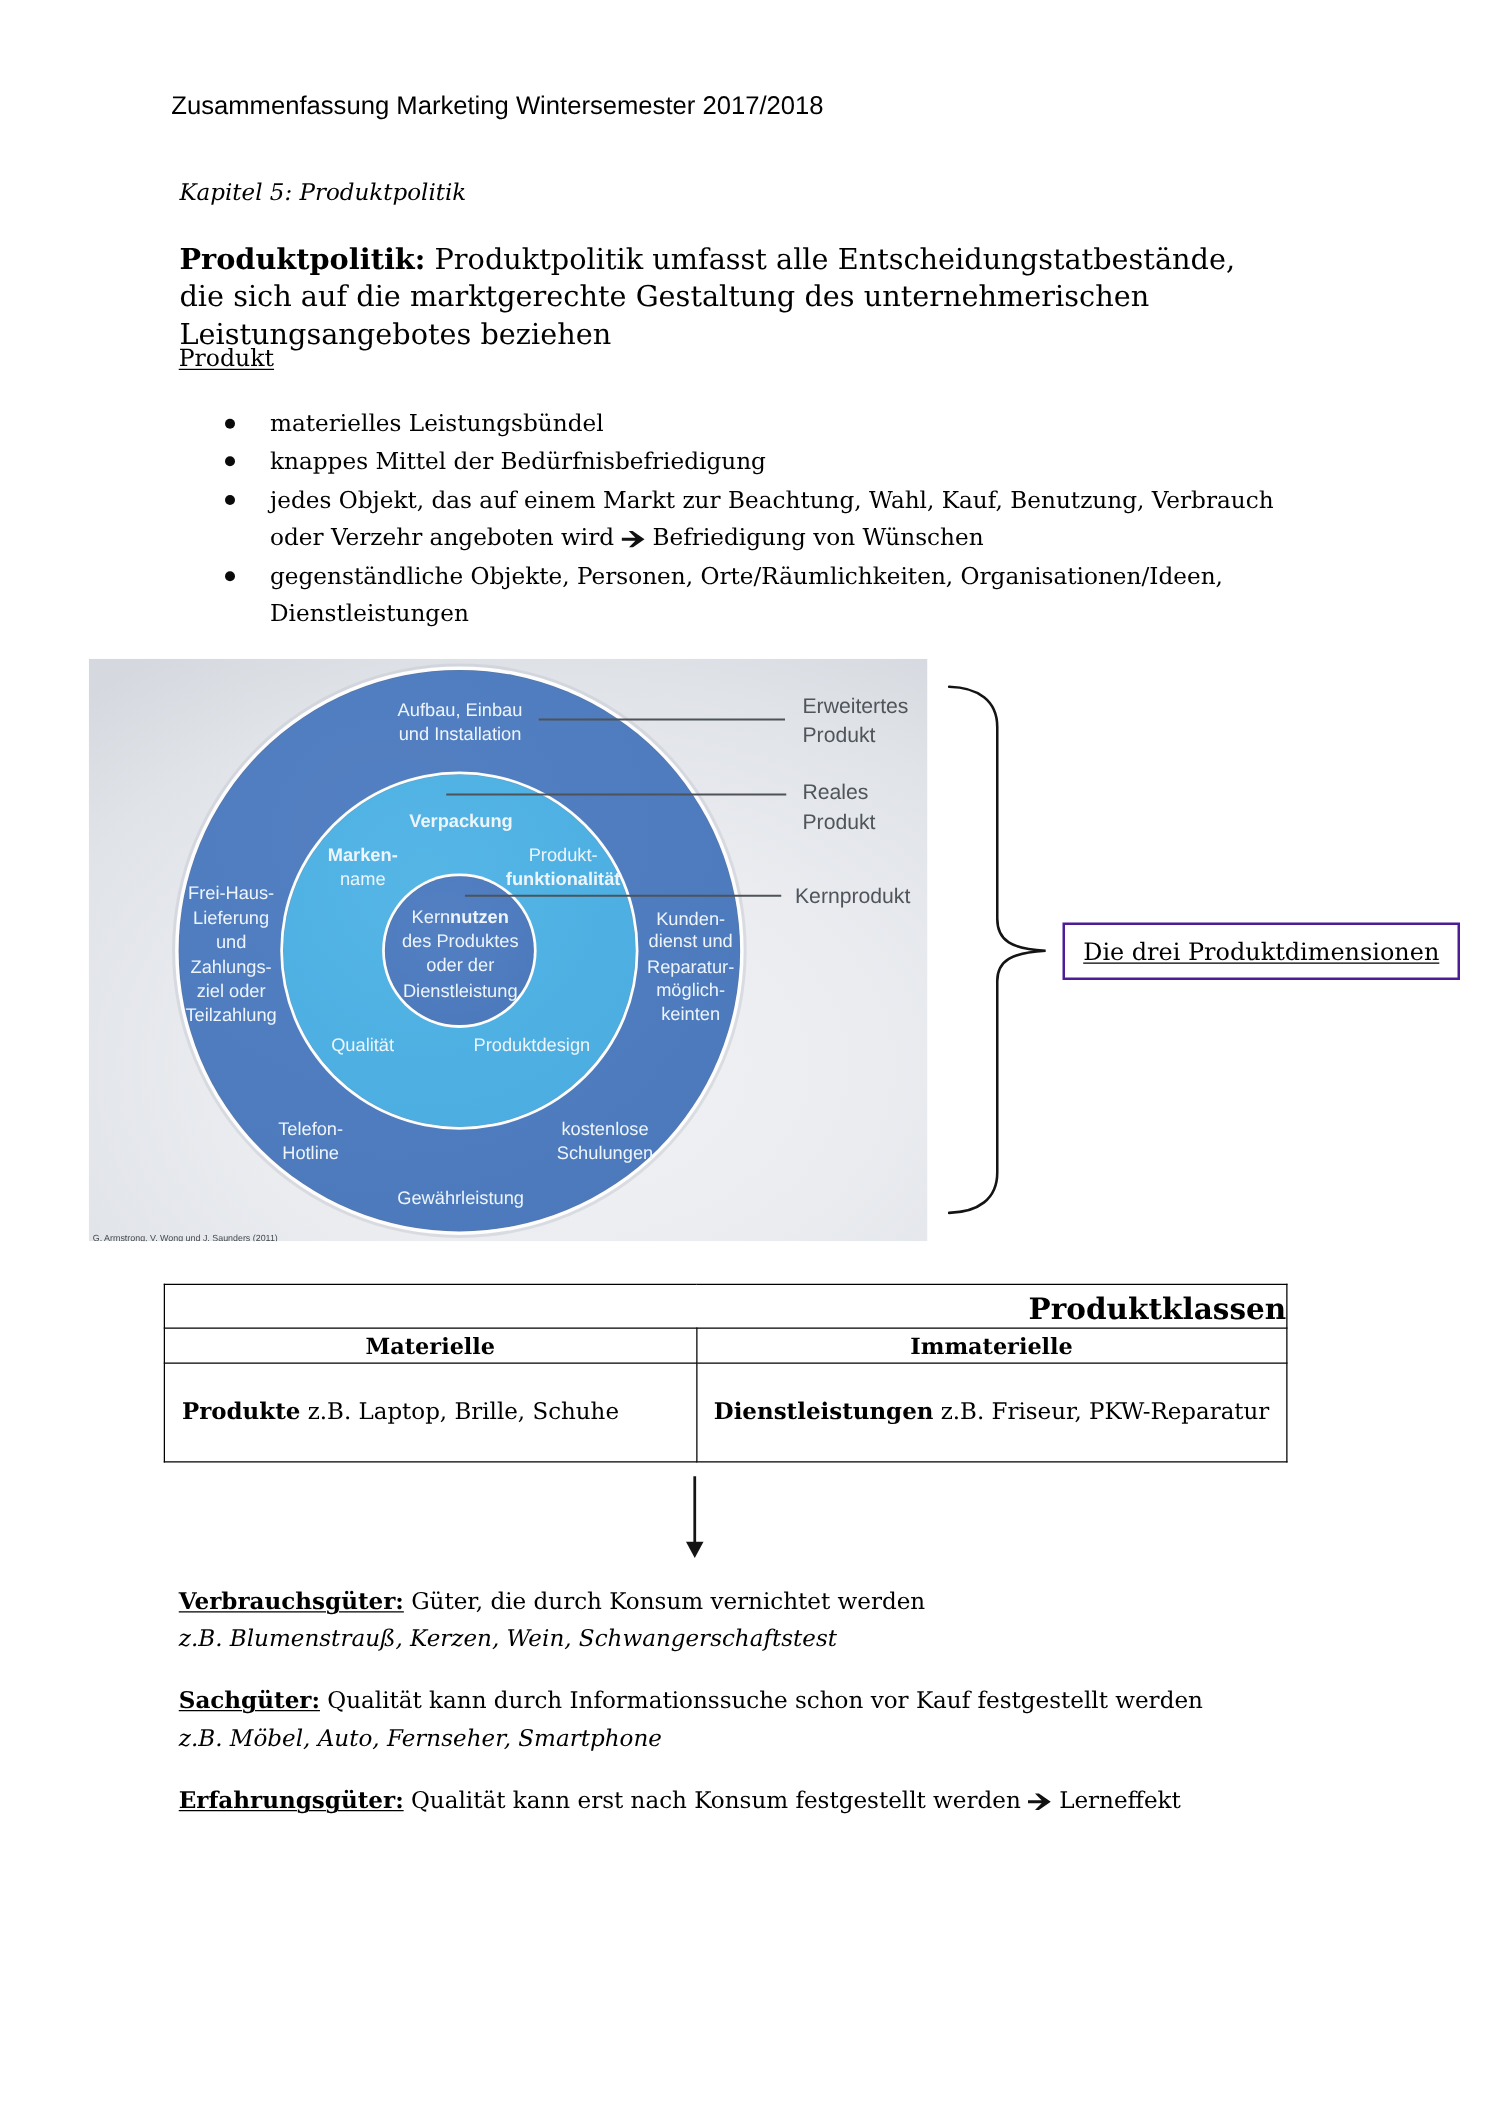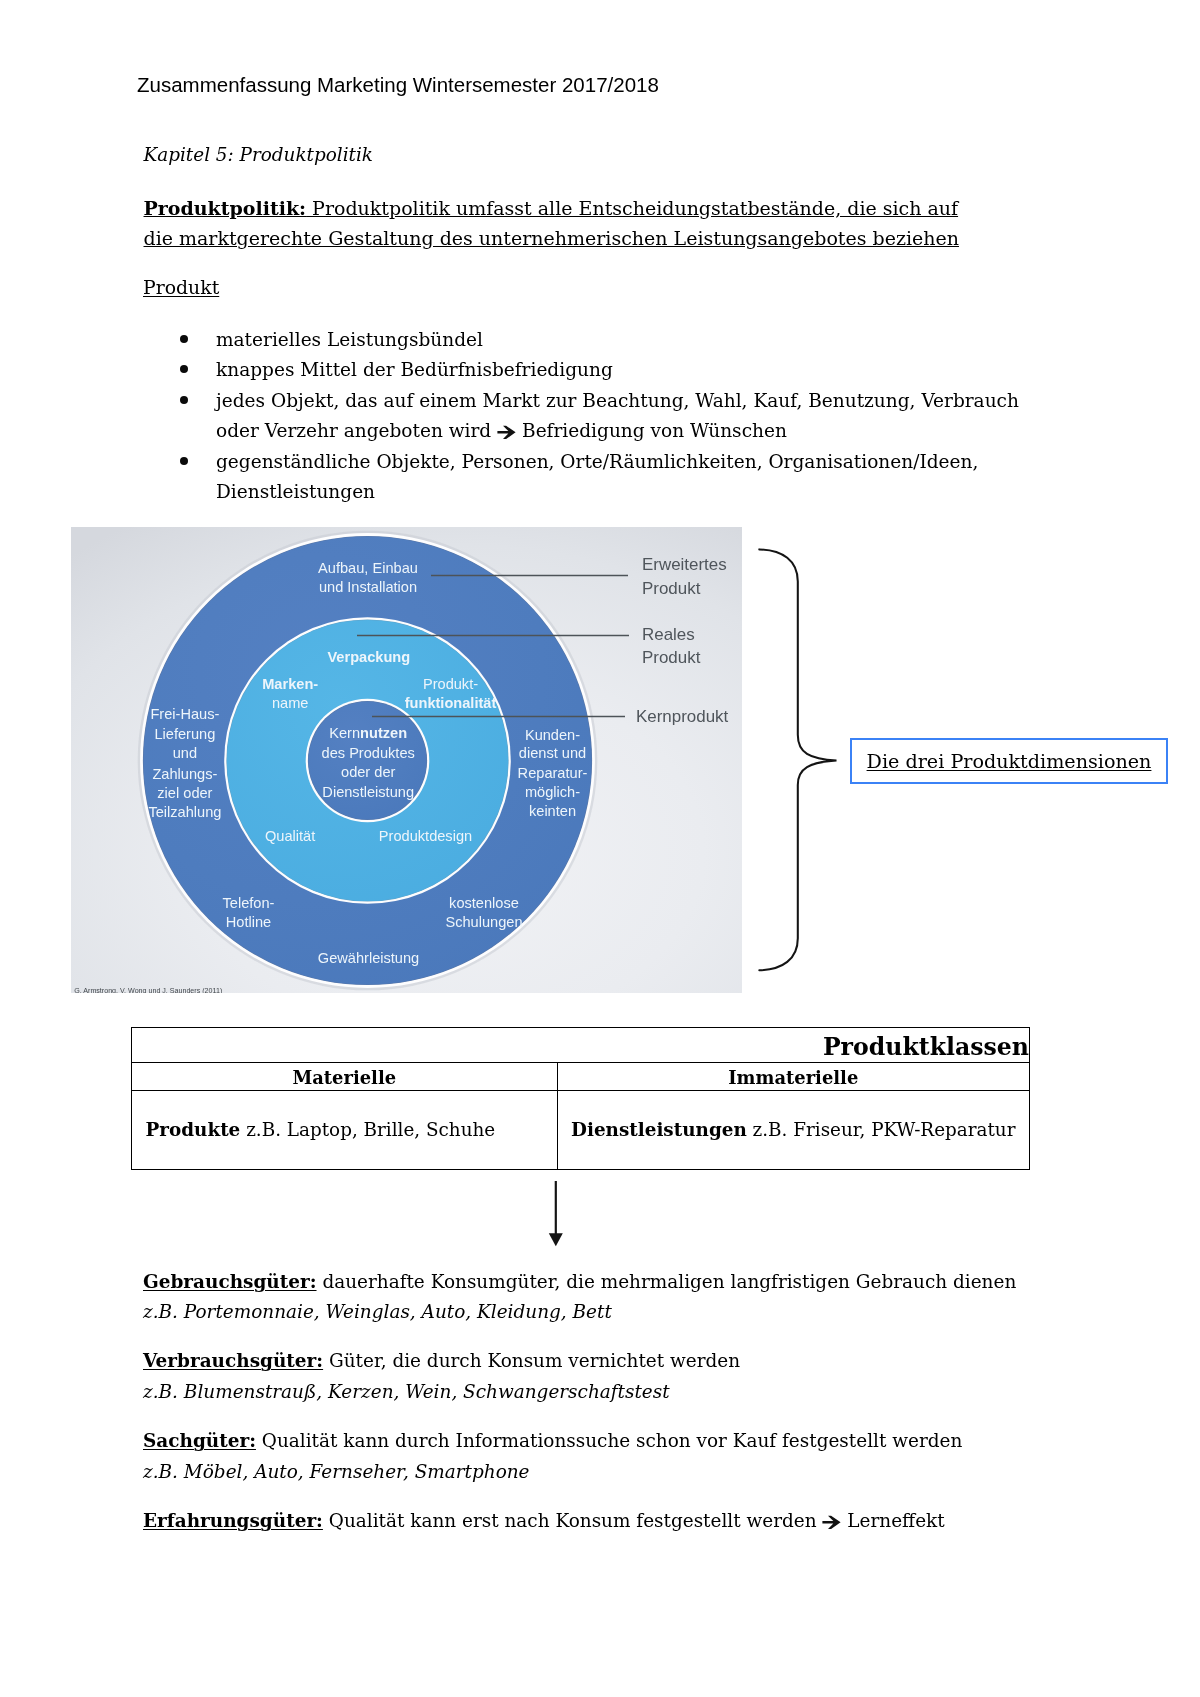--- a/index.html
+++ b/index.html
@@ -4,33 +4,33 @@
 <title>Zusammenfassung Marketing Wintersemester 2017/2018</title>
 <style>
   html,body{margin:0;padding:0;}
   body{width:1200px;height:1697px;background:#ffffff;color:#000;position:relative;overflow:hidden;
        font-family:"DejaVu Serif",serif;-webkit-font-smoothing:antialiased;}
   .page{position:absolute;left:0;top:0;width:1200px;height:1697px;}
   .abs{position:absolute;}
   .hdr{left:137px;top:74.5px;font-family:"Liberation Sans",sans-serif;font-size:20.5px;
        line-height:20px;white-space:nowrap;}
   .kap{left:143.5px;top:145px;font-style:italic;font-size:18.4px;line-height:20px;white-space:nowrap;}
-  .p1{left:143.5px;top:192.5px;width:850px;font-size:19px;line-height:30.2px;text-decoration:underline;}
+  .p1{left:143.5px;top:192.5px;width:850px;font-size:23px;line-height:30.2px;}
   .prodhead{left:143px;top:278px;font-size:18.85px;line-height:20px;white-space:nowrap;
             text-decoration:underline;text-underline-offset:2px;text-decoration-thickness:1.4px;}
   .blist{left:143px;top:324.5px;width:890px;font-size:18.55px;line-height:30.5px;list-style:none;margin:0;padding:0;}
   .blist li{position:relative;padding-left:73px;}
   .blist li::before{content:"";position:absolute;left:37px;top:10px;width:8.4px;height:8.4px;
                     border-radius:50%;background:#0a0a0a;}
   .ul{text-decoration:underline;text-underline-offset:2px;text-decoration-thickness:1.4px;}
   b{font-weight:700;}
   .fig{left:70.5px;top:526.5px;width:671px;height:466px;line-height:0;text-align:center;}
   .fig text{font-family:"Liberation Sans",sans-serif;}
   .brace{left:757.5px;top:548px;}
-  .dimbox{left:850px;top:737.5px;width:318px;height:46.5px;border:2px solid #3b82f6;
+  .dimbox{left:850px;top:737.5px;width:318px;height:46.5px;border:2px solid #4c1d95;
           box-sizing:border-box;font-size:19.15px;line-height:44px;text-align:center;}
   .ptable{left:131px;top:1027px;width:898px;border-collapse:collapse;
           table-layout:fixed;font-size:18.43px;}
   .ptable td{border:1.9px solid #000;padding:0;}
   .ptable col.c1{width:425.5px;} .ptable col.c2{width:472.5px;}
   .ptable td.t-title{height:34px;text-align:right;font-weight:700;font-size:23.6px;vertical-align:middle;
            line-height:34px;position:relative;top:2px;}
   .ptable td.t-head{height:27px;text-align:center;font-weight:700;font-size:17.9px;vertical-align:middle;
           line-height:27px;position:relative;top:1px;}
   .ptable td.t-cell{height:78px;vertical-align:middle;font-size:18.36px;line-height:26px;white-space:nowrap;padding:0 4px 0 13.5px;}
@@ -170,24 +170,20 @@
     </tbody>
   </table>
 
   <svg class="abs darrow" width="26" height="70" viewBox="0 0 26 70">
     <line x1="12.8" y1="1" x2="12.8" y2="54" stroke="#141414" stroke-width="2.2"></line>
     <path d="M 5.8 53.3 L 19.8 53.3 L 12.8 66.3 Z" fill="#141414"></path>
   </svg>
 
   <div class="abs defs">
     <div class="defblk">
-      <div class="dline"><b class="ul">Gebrauchsgüter:</b><span> dauerhafte Konsumgüter, die mehrmaligen langfristigen Gebrauch dienen</span></div>
-      <div class="dex">z.B. Portemonnaie, Weinglas, Auto, Kleidung, Bett</div>
-    </div>
-    <div class="defblk">
       <div class="dline"><b class="ul">Verbrauchsgüter:</b><span> Güter, die durch Konsum vernichtet werden</span></div>
       <div class="dex">z.B. Blumenstrauß, Kerzen, Wein, Schwangerschaftstest</div>
     </div>
     <div class="defblk">
       <div class="dline"><b class="ul">Sachgüter:</b><span> Qualität kann durch Informationssuche schon vor Kauf festgestellt werden</span></div>
       <div class="dex">z.B. Möbel, Auto, Fernseher, Smartphone</div>
     </div>
     <div class="defblk">
       <div class="dline"><b class="ul">Erfahrungsgüter:</b><span> Qualität kann erst nach Konsum festgestellt werden <span class="warrow"><svg width="19" height="14.5" viewBox="0 0 19 14.5" xmlns="http://www.w3.org/2000/svg">
                 <path d="M 0.4 6.1 L 11.3 6.1 L 6.0 0.7 L 9.1 0.7 L 18.6 7.3 L 9.1 14.0 L 6.0 14.0 L 11.3 8.6 L 0.4 8.6 Z" fill="#111"></path>

